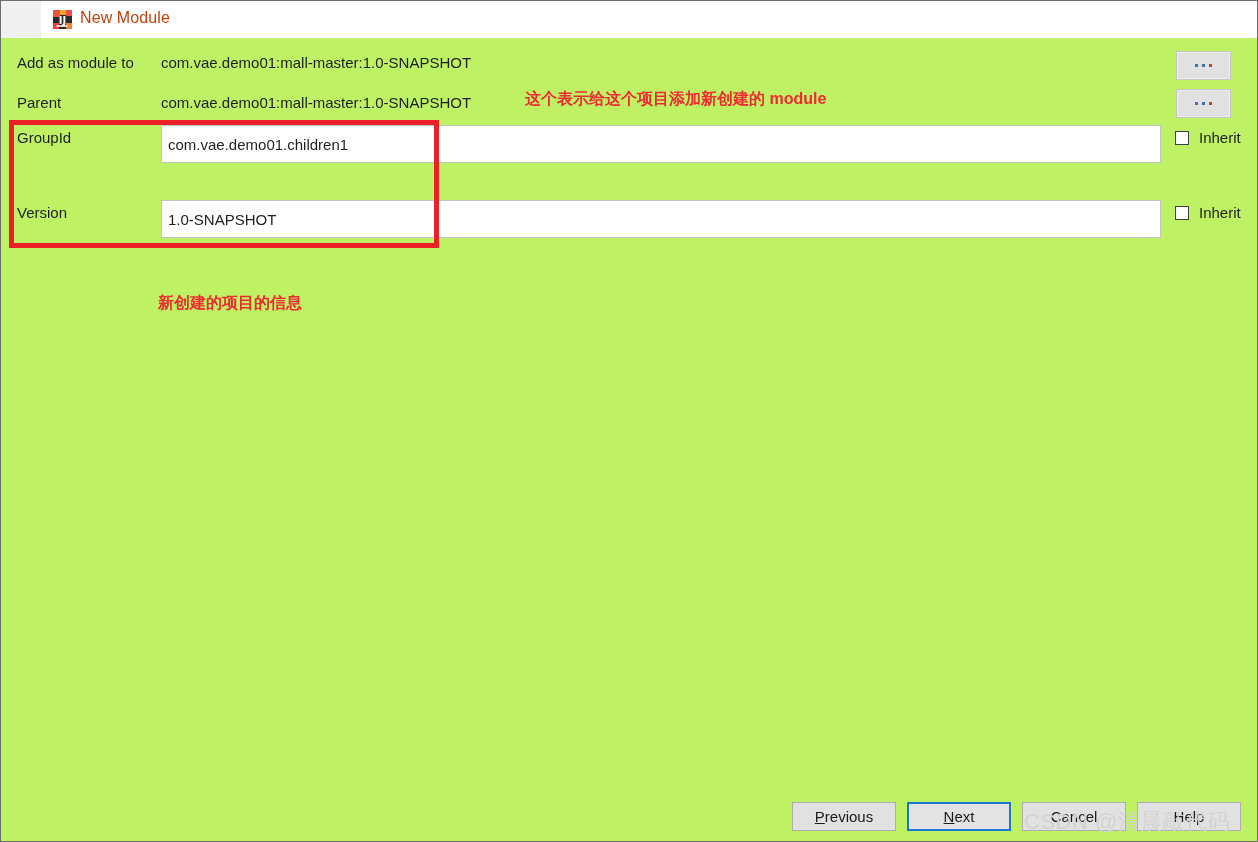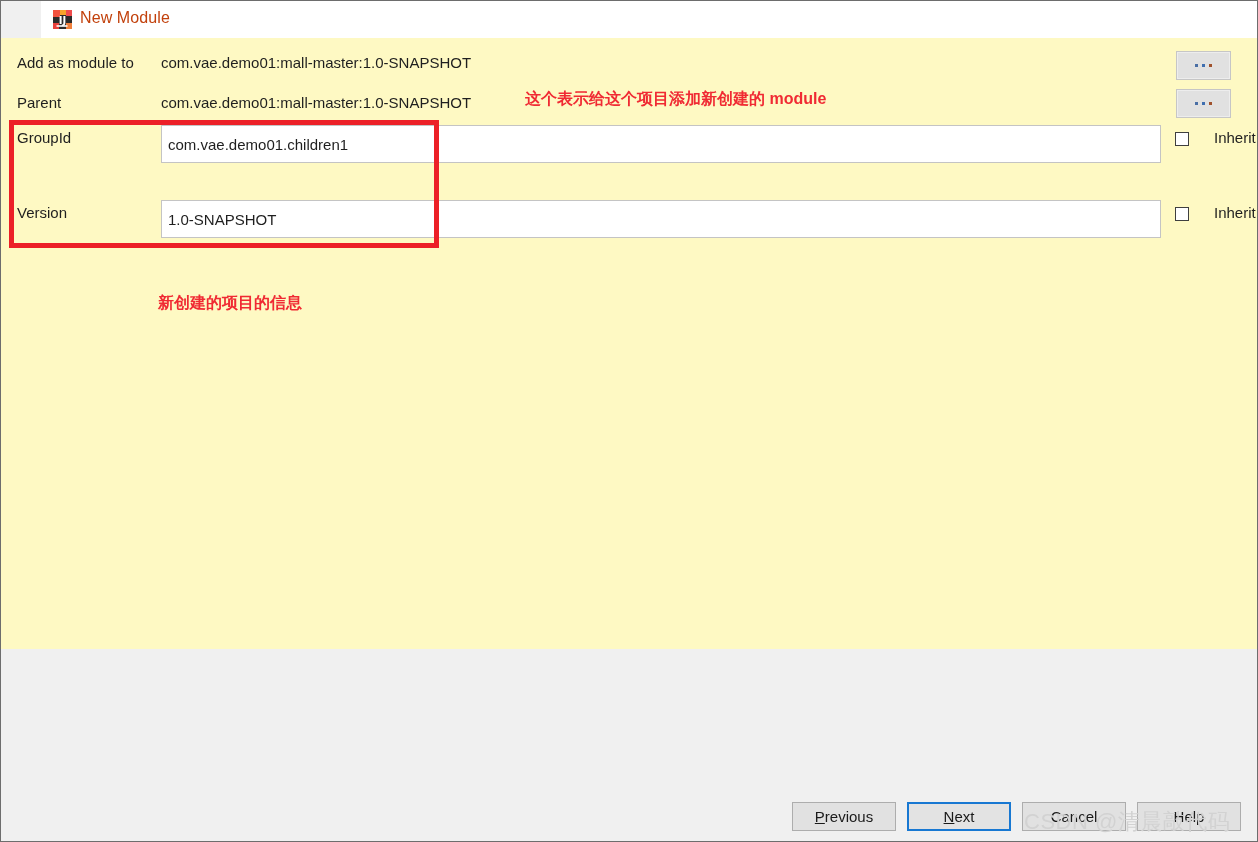--- a/index.html
+++ b/index.html
@@ -58,22 +58,22 @@
     justify-content: center;
     cursor: default;
   }
   .title-close svg { display: block; }
 
   
   .content {
     position: absolute;
     left: 0; top: 37px;
     width: 1256px;
-    height: 611px;
-    background: #fef9c3;
+    height: 803px;
+    background: #bef264;
   }
 
   
   .info-row { position: absolute; left: 0; width: 1256px; height: 28px; }
   .info-label {
     position: absolute;
     left: 16px; top: 0;
     font-size: 15px;
     color: #1f1f1f;
     white-space: nowrap;
@@ -138,22 +138,22 @@
   .form-input.focused {
     border: 1px solid #3d9ae8;
     box-shadow: 0 0 0 1px #3d9ae8;
   }
 
   .inherit-wrap {
     position: absolute;
     left: 1174px;
     top: 4px;
     display: flex;
-    align-items: flex-end;
-    gap: 25px;
+    align-items: center;
+    gap: 10px;
     white-space: nowrap;
   }
   .checkbox {
     width: 14px; height: 14px;
     box-sizing: border-box;
     border: 1px solid #3f3f3f;
     background: #ffffff;
     cursor: default;
   }
   .inherit-label {

